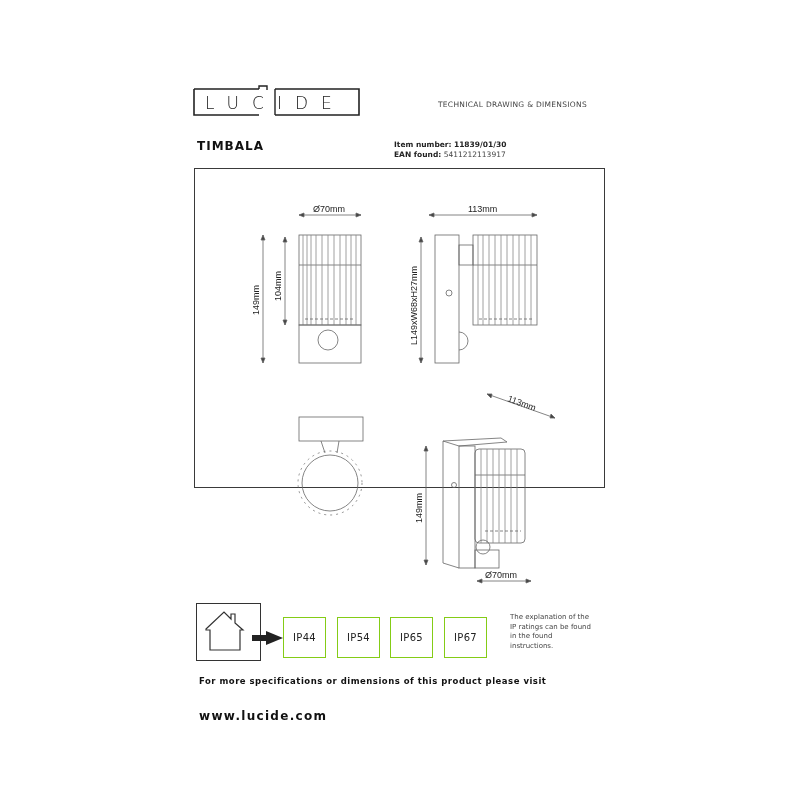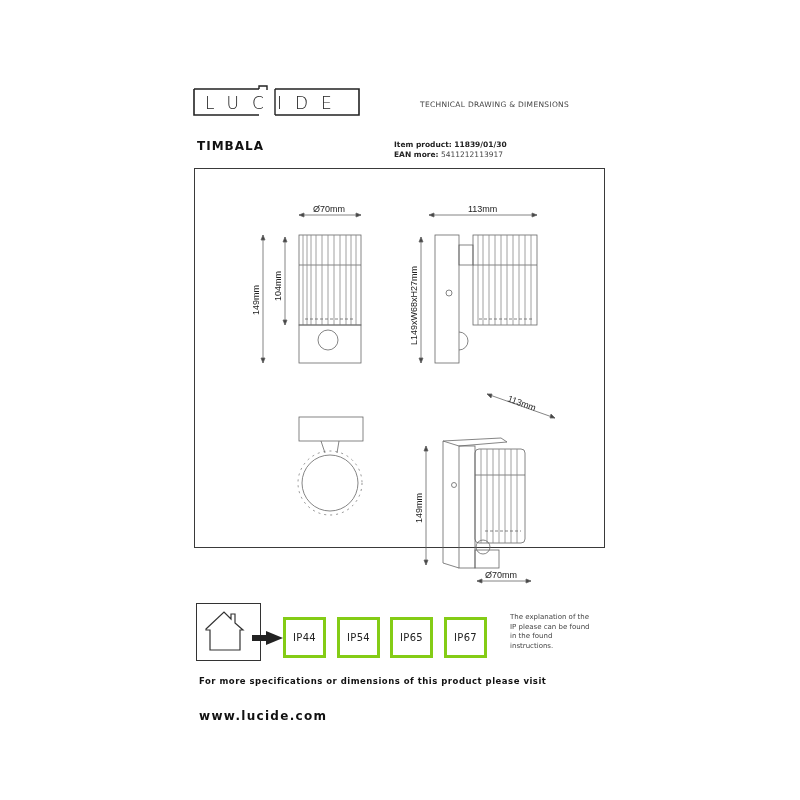--- a/index.html
+++ b/index.html
@@ -1,31 +1,31 @@
 <!DOCTYPE html>
 <html><head>
 <meta charset="utf-8">
 <style>
   html, body { margin:0; padding:0; background:#ffffff; }
   body { width:800px; height:800px; position:relative; overflow:hidden;
          font-family:"DejaVu Sans", sans-serif; color:#1a1a1a; }
   .abs { position:absolute; }
   .logo { left:193px; top:85px; width:188px; height:32px; }
   .logo svg { display:block; }
-  .doc-type { left:420px; top:100px; width:185px; text-align:left;
+  .doc-type { left:420px; top:100px; width:185px; text-align:center;
               font-size:7.5px; letter-spacing:0.3px; color:#444; }
   .product-title { left:197px; top:139px; font-size:12px; font-weight:bold; letter-spacing:1px; color:#111; }
   .meta { left:394px; top:140px; font-size:7.5px; line-height:10px; color:#222; }
   .meta b { font-weight:bold; }
   .meta .val { color:#444;text-align:center; }
-  .frame { left:194px; top:168px; width:411px; height:380px; border:1.5px solid #3a3a3a; box-sizing:border-box; }
+  .frame { left:194px; top:168px; width:411px; height:320px; border:1.5px solid #3a3a3a; box-sizing:border-box; }
   .frame svg { position:absolute; left:0; top:0; }
   .dim { font-family:"Liberation Sans", sans-serif; font-size:9px; fill:#222; }
   .house-box { left:196px; top:603px; width:65px; height:58px; border:1.5px solid #333; box-sizing:border-box; }
-  .ip-box { top:617px; width:43px; height:41px; border:3px solid #84cc16; box-sizing:border-box;
+  .ip-box { top:617px; width:43px; height:41px; border:1px solid #84cc16; box-sizing:border-box;
             display:flex; align-items:center; justify-content:center;
             font-family:"DejaVu Sans", sans-serif; font-size:10px; color:#222; letter-spacing:0.3px; }
   .ip-note { left:510px; top:613px; width:100px; font-size:7px; line-height:9.5px; color:#444; }
   .visit { left:199px; top:676px; font-size:8.5px; font-weight:bold; letter-spacing:0.5px; color:#111; }
   .url { left:199px; top:709px; font-size:12px; font-weight:bold; letter-spacing:1.3px; color:#111; }
   .arrow { left:252px; top:630px; }
 </style>
 </head>
 <body>
 
@@ -34,22 +34,22 @@
     <path d="M1 4 H66 M82 4 H166 V30 H82 M66 30 H1 V4" fill="none" stroke="#222" stroke-width="1.6"></path>
     <path d="M66 4 V1 H74 V5" fill="none" stroke="#222" stroke-width="1.4"></path>
     <path d="M82 4 V30" fill="none" stroke="#222" stroke-width="1.4"></path>
     <text x="12" y="24" font-family="DejaVu Sans, sans-serif" font-size="17" font-weight="200" fill="#222" letter-spacing="13">LUCIDE</text>
   </svg>
 </div>
 
 <div class="abs doc-type">TECHNICAL DRAWING &amp; DIMENSIONS</div>
 <div class="abs product-title">TIMBALA</div>
 <div class="abs meta">
-  <div><b>Item product:</b> <b>11839/01/30</b></div>
-  <div><b>EAN more:</b> <span class="val">5411212113917</span></div>
+  <div><b>Item number:</b> <b>11839/01/30</b></div>
+  <div><b>EAN found:</b> <span class="val">5411212113917</span></div>
 </div>
 
 <div class="abs frame">
   <svg width="411" height="422" viewBox="0 0 411 422">
     <g stroke="#666" stroke-width="0.8" fill="none">
 
       <g>
         <line x1="104" y1="46" x2="166" y2="46"></line>
         <polygon points="104,46 109,44 109,48" fill="#444"></polygon>
         <polygon points="166,46 161,44 161,48" fill="#444"></polygon>
@@ -169,19 +169,19 @@
     <rect x="0" y="4" width="14" height="6" fill="#222"></rect>
     <polygon points="14,0 31,7 14,14" fill="#222"></polygon>
   </svg>
 </div>
 <div class="abs ip-box" style="left:283px">IP44</div>
 <div class="abs ip-box" style="left:337px">IP54</div>
 <div class="abs ip-box" style="left:390px">IP65</div>
 <div class="abs ip-box" style="left:444px">IP67</div>
 <div class="abs ip-note">
   <div>The explanation of the</div>
-  <div>IP please can be found</div>
+  <div>IP ratings can be found</div>
   <div>in the found</div>
   <div>instructions.</div>
 </div>
 
 <div class="abs visit">For more specifications or dimensions of this product please visit</div>
 <div class="abs url">www.lucide.com</div>
 
 </body></html>

